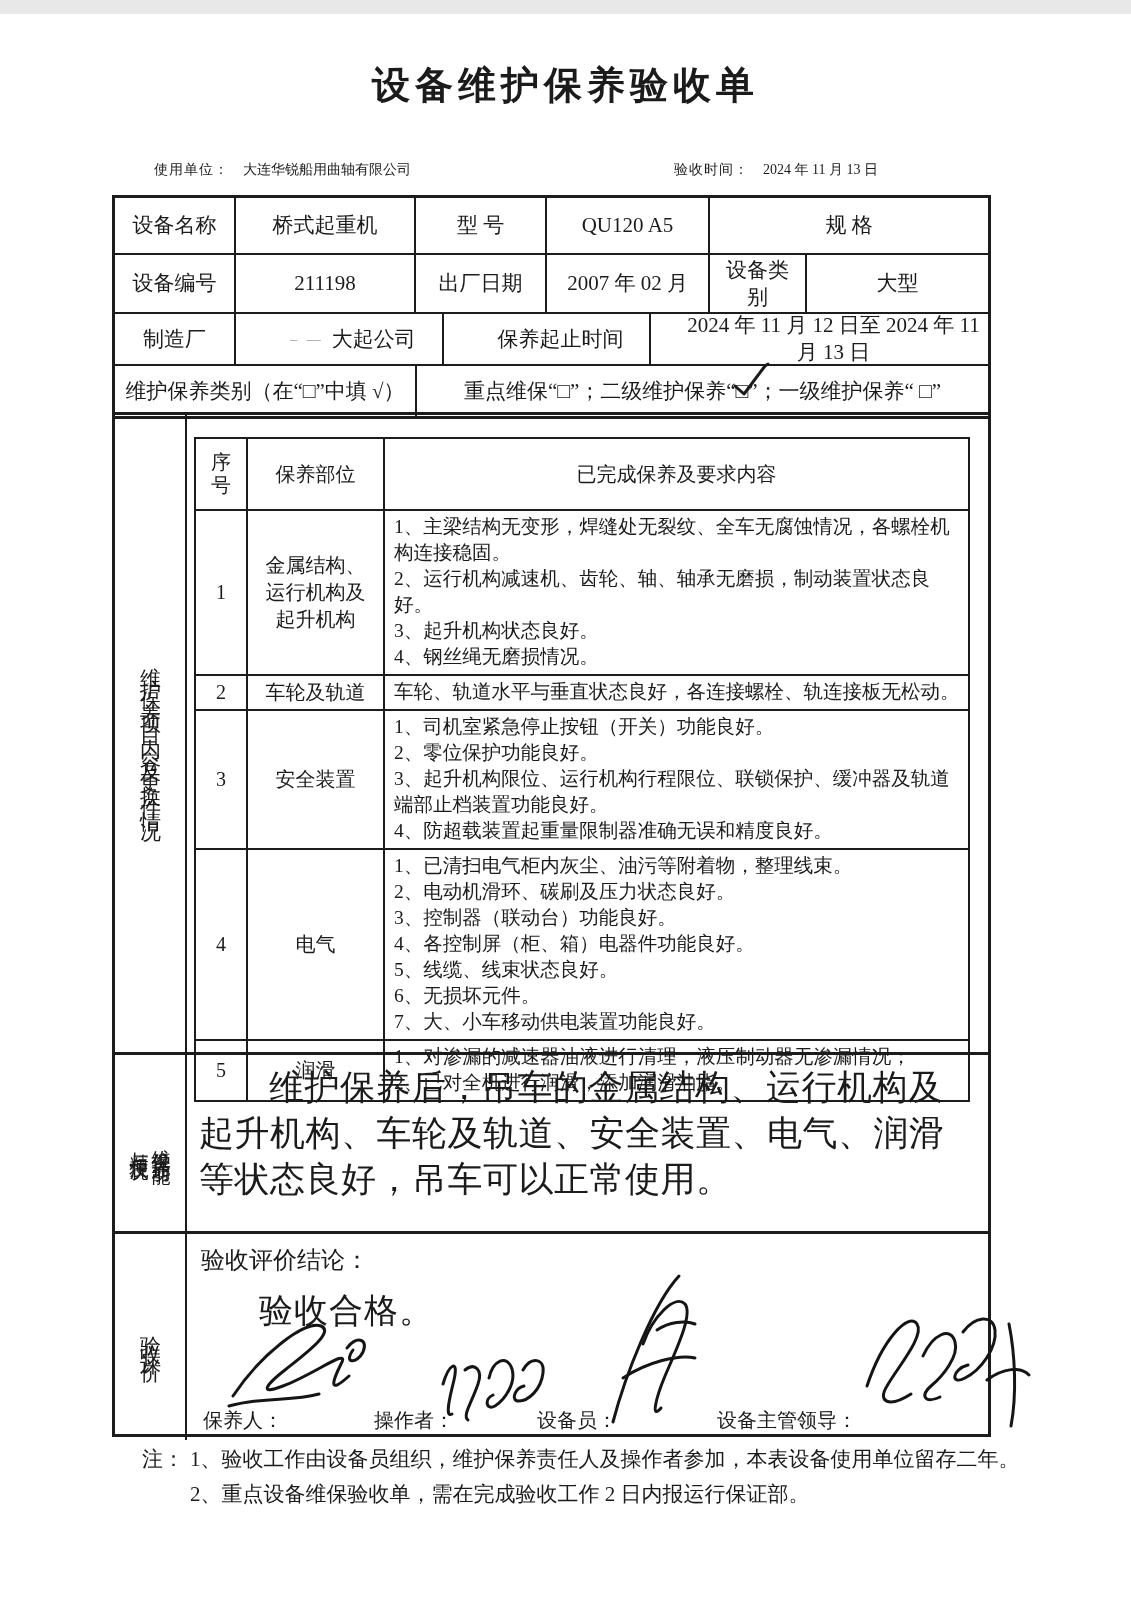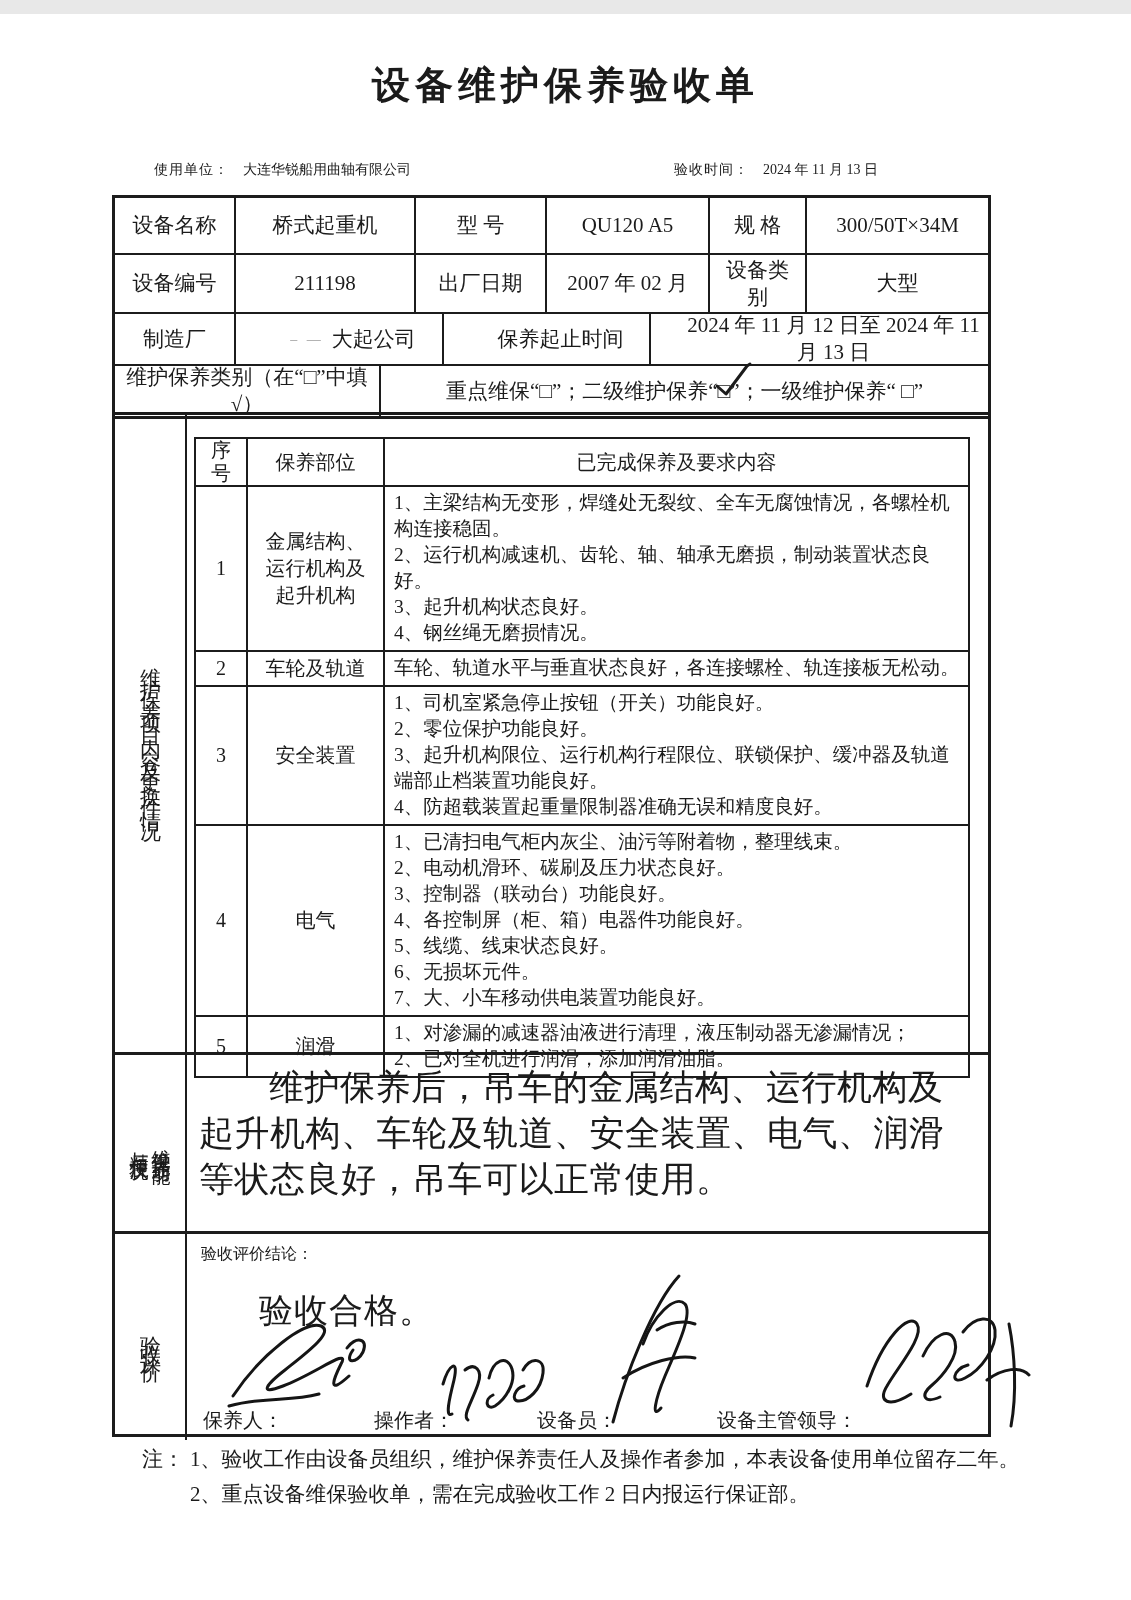--- a/index.html
+++ b/index.html
@@ -27,21 +27,21 @@
   .irow { display:flex; border-bottom:2.5px solid #1c1c1c; }
   .irow:last-child { border-bottom:none; }
   .cell {
     border-right:2.5px solid #1c1c1c;
     display:flex; align-items:center; justify-content:center;
     text-align:center; font-size:21px; white-space:pre-line; line-height:27px;
     padding:2px 6px;
   }
   .cell:last-child { border-right:none; flex:1; }
   .h57 { height:57px; } .h59 { height:59px; } .h52 { height:52px;gap:28px; } .h50 { height:50px; }
-  .w121{width:121px;} .w161{width:180px;} .w131{width:131px;} .w163{width:163px;} .w97{width:97px;} .w179{width:179px;} .w326{width:266px;}
+  .w121{width:121px;} .w161{width:180px;} .w131{width:131px;} .w163{width:163px;} .w97{width:97px;} .w179{width:179px;} .w326{width:302px;}
   .artifact { color:#9a9a9a; font-size:14px; margin-right:8px; letter-spacing:3px; }
 
   .checkbox-wrap { position:relative; display:inline-block; }
   .checkbox-wrap svg { position:absolute; left:-4px; top:-16px; overflow:visible; }
 
   
   .big-table {
     position:absolute; left:112px; top:398px; width:879px; height:1025px;
     border:3px solid #1c1c1c;
   }
@@ -66,37 +66,37 @@
     font-size:21px; letter-spacing:9px; line-height:1;
   }
 
   
   .mtable {
     border-collapse:collapse; margin:22px 0 0 7px; width:776px;
     table-layout:fixed;
   }
   .mtable th, .mtable td { border:2.5px solid #1c1c1c; vertical-align:middle; }
   .mtable th { font-weight:normal; font-size:20px; height:44px; text-align:center; line-height:23px; }
-  .th-no { width:52px; padding:0 14px; }
+  .th-no { width:52px; padding:12px 14px; }
   .th-part { width:137px; }
   .mt-no { text-align:center; font-size:20px; }
   .mt-part { text-align:center; font-size:20px; line-height:27px; padding:2px 10px; }
   .mt-content {
     font-size:19.5px; line-height:26px; padding:3px 8px 4px 9px;
     white-space:pre-line; text-align:left;
   }
 
   
   .status-text {
     padding:10px 14px 0 12px; font-size:35px; line-height:46px;
     text-indent:2em; letter-spacing:0.5px;
   }
 
   
-  .concl-label { position:absolute; top:10px; left:14px; font-size:16px; }
+  .concl-label { position:absolute; top:10px; left:14px; font-size:24px; }
   .concl-text  { position:absolute; top:54px; left:72px; font-size:34px; letter-spacing:1px; }
   .signer-row  { position:absolute; left:0; bottom:6px; width:100%; height:30px; font-size:20px; }
   .signer-row .slabel { position:absolute; bottom:0; white-space:nowrap; }
   .sig { position:absolute; overflow:visible; }
   .sig path { fill:none; stroke:#151515; stroke-width:3; stroke-linecap:round; stroke-linejoin:round; }
 
   
   .notes { position:absolute; left:142px; top:1428px; display:flex; font-size:21px; line-height:35px; }
   .notes .prefix { margin-right:6px; white-space:nowrap; }
   .notes .item { white-space:nowrap; }
@@ -115,21 +115,20 @@
     <span class="lbl">验收时间：</span><span class="val">2024 年 11 月 13 日</span>
   </div>
 
   <div class="info-table">
     <div class="irow h57">
       <div class="cell w121">设备名称</div>
       <div class="cell w161">桥式起重机</div>
       <div class="cell w131">型  号</div>
       <div class="cell w163">QU120 A5</div>
       <div class="cell w97">规  格</div>
-      <div class="cell">300/50T×34M</div>
     </div>
     <div class="irow h59">
       <div class="cell w121">设备编号</div>
       <div class="cell w161">211198</div>
       <div class="cell w131">出厂日期</div>
       <div class="cell w163">2007 年  02 月</div>
       <div class="cell w97">设备类别</div>
       <div class="cell">大型</div>
     </div>
     <div class="irow h52">

